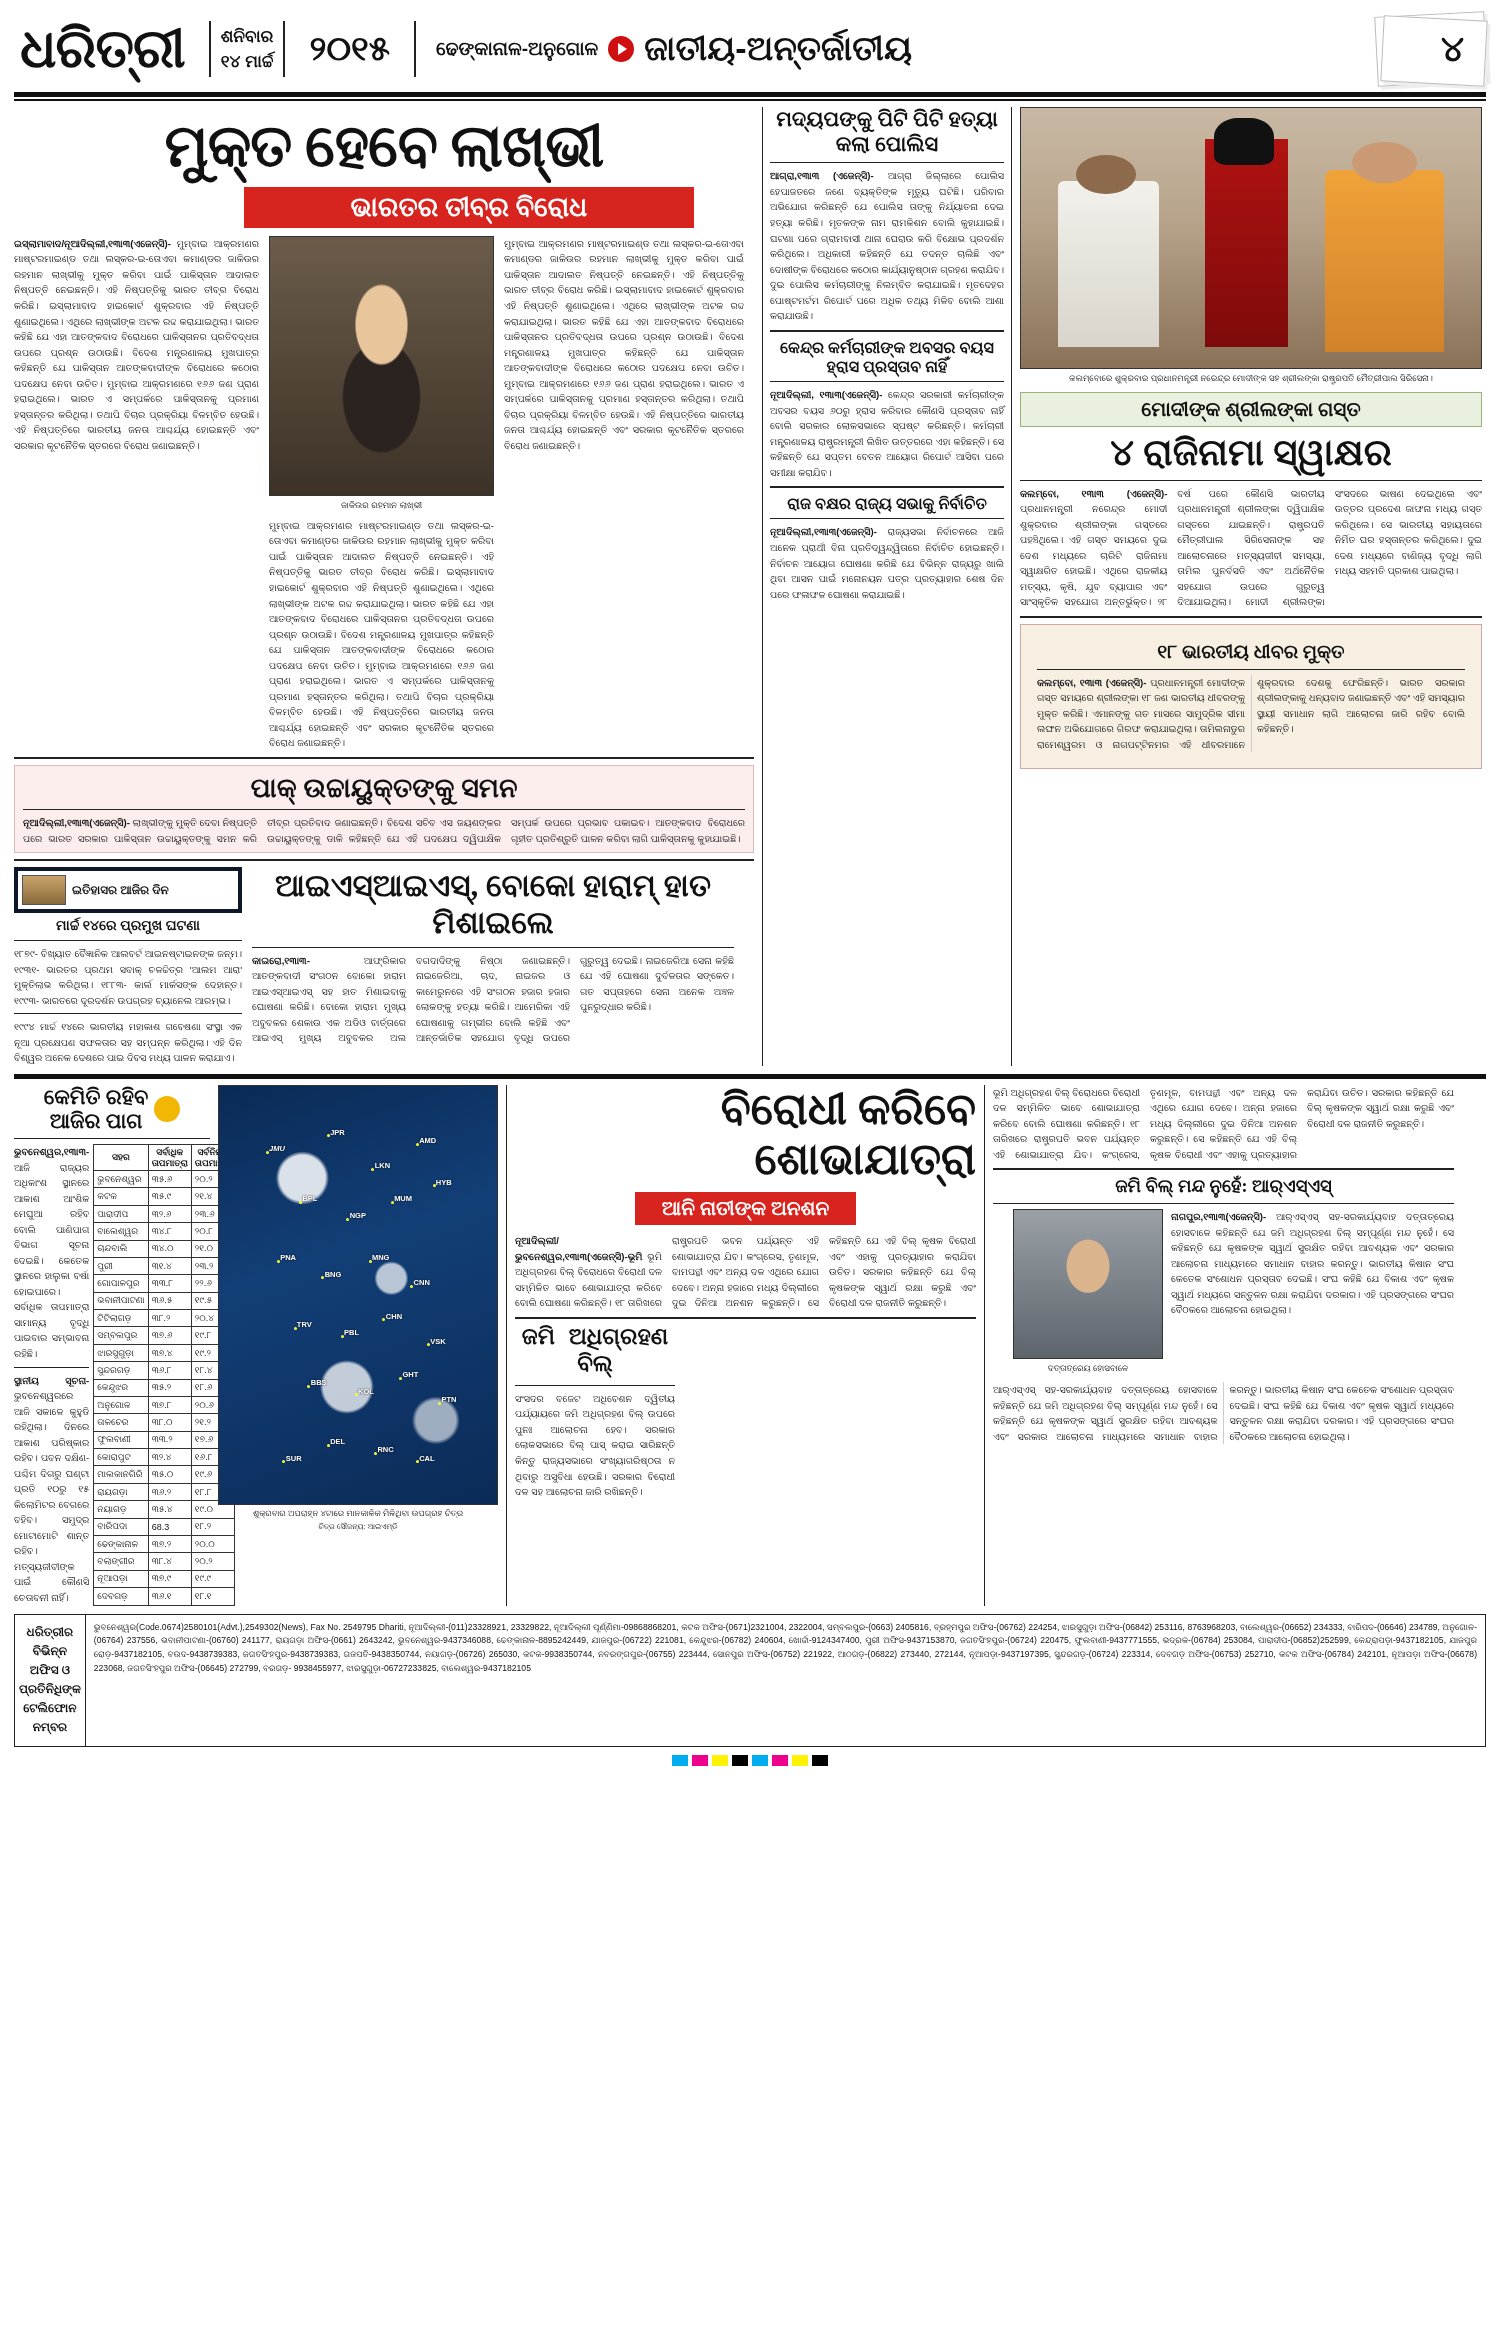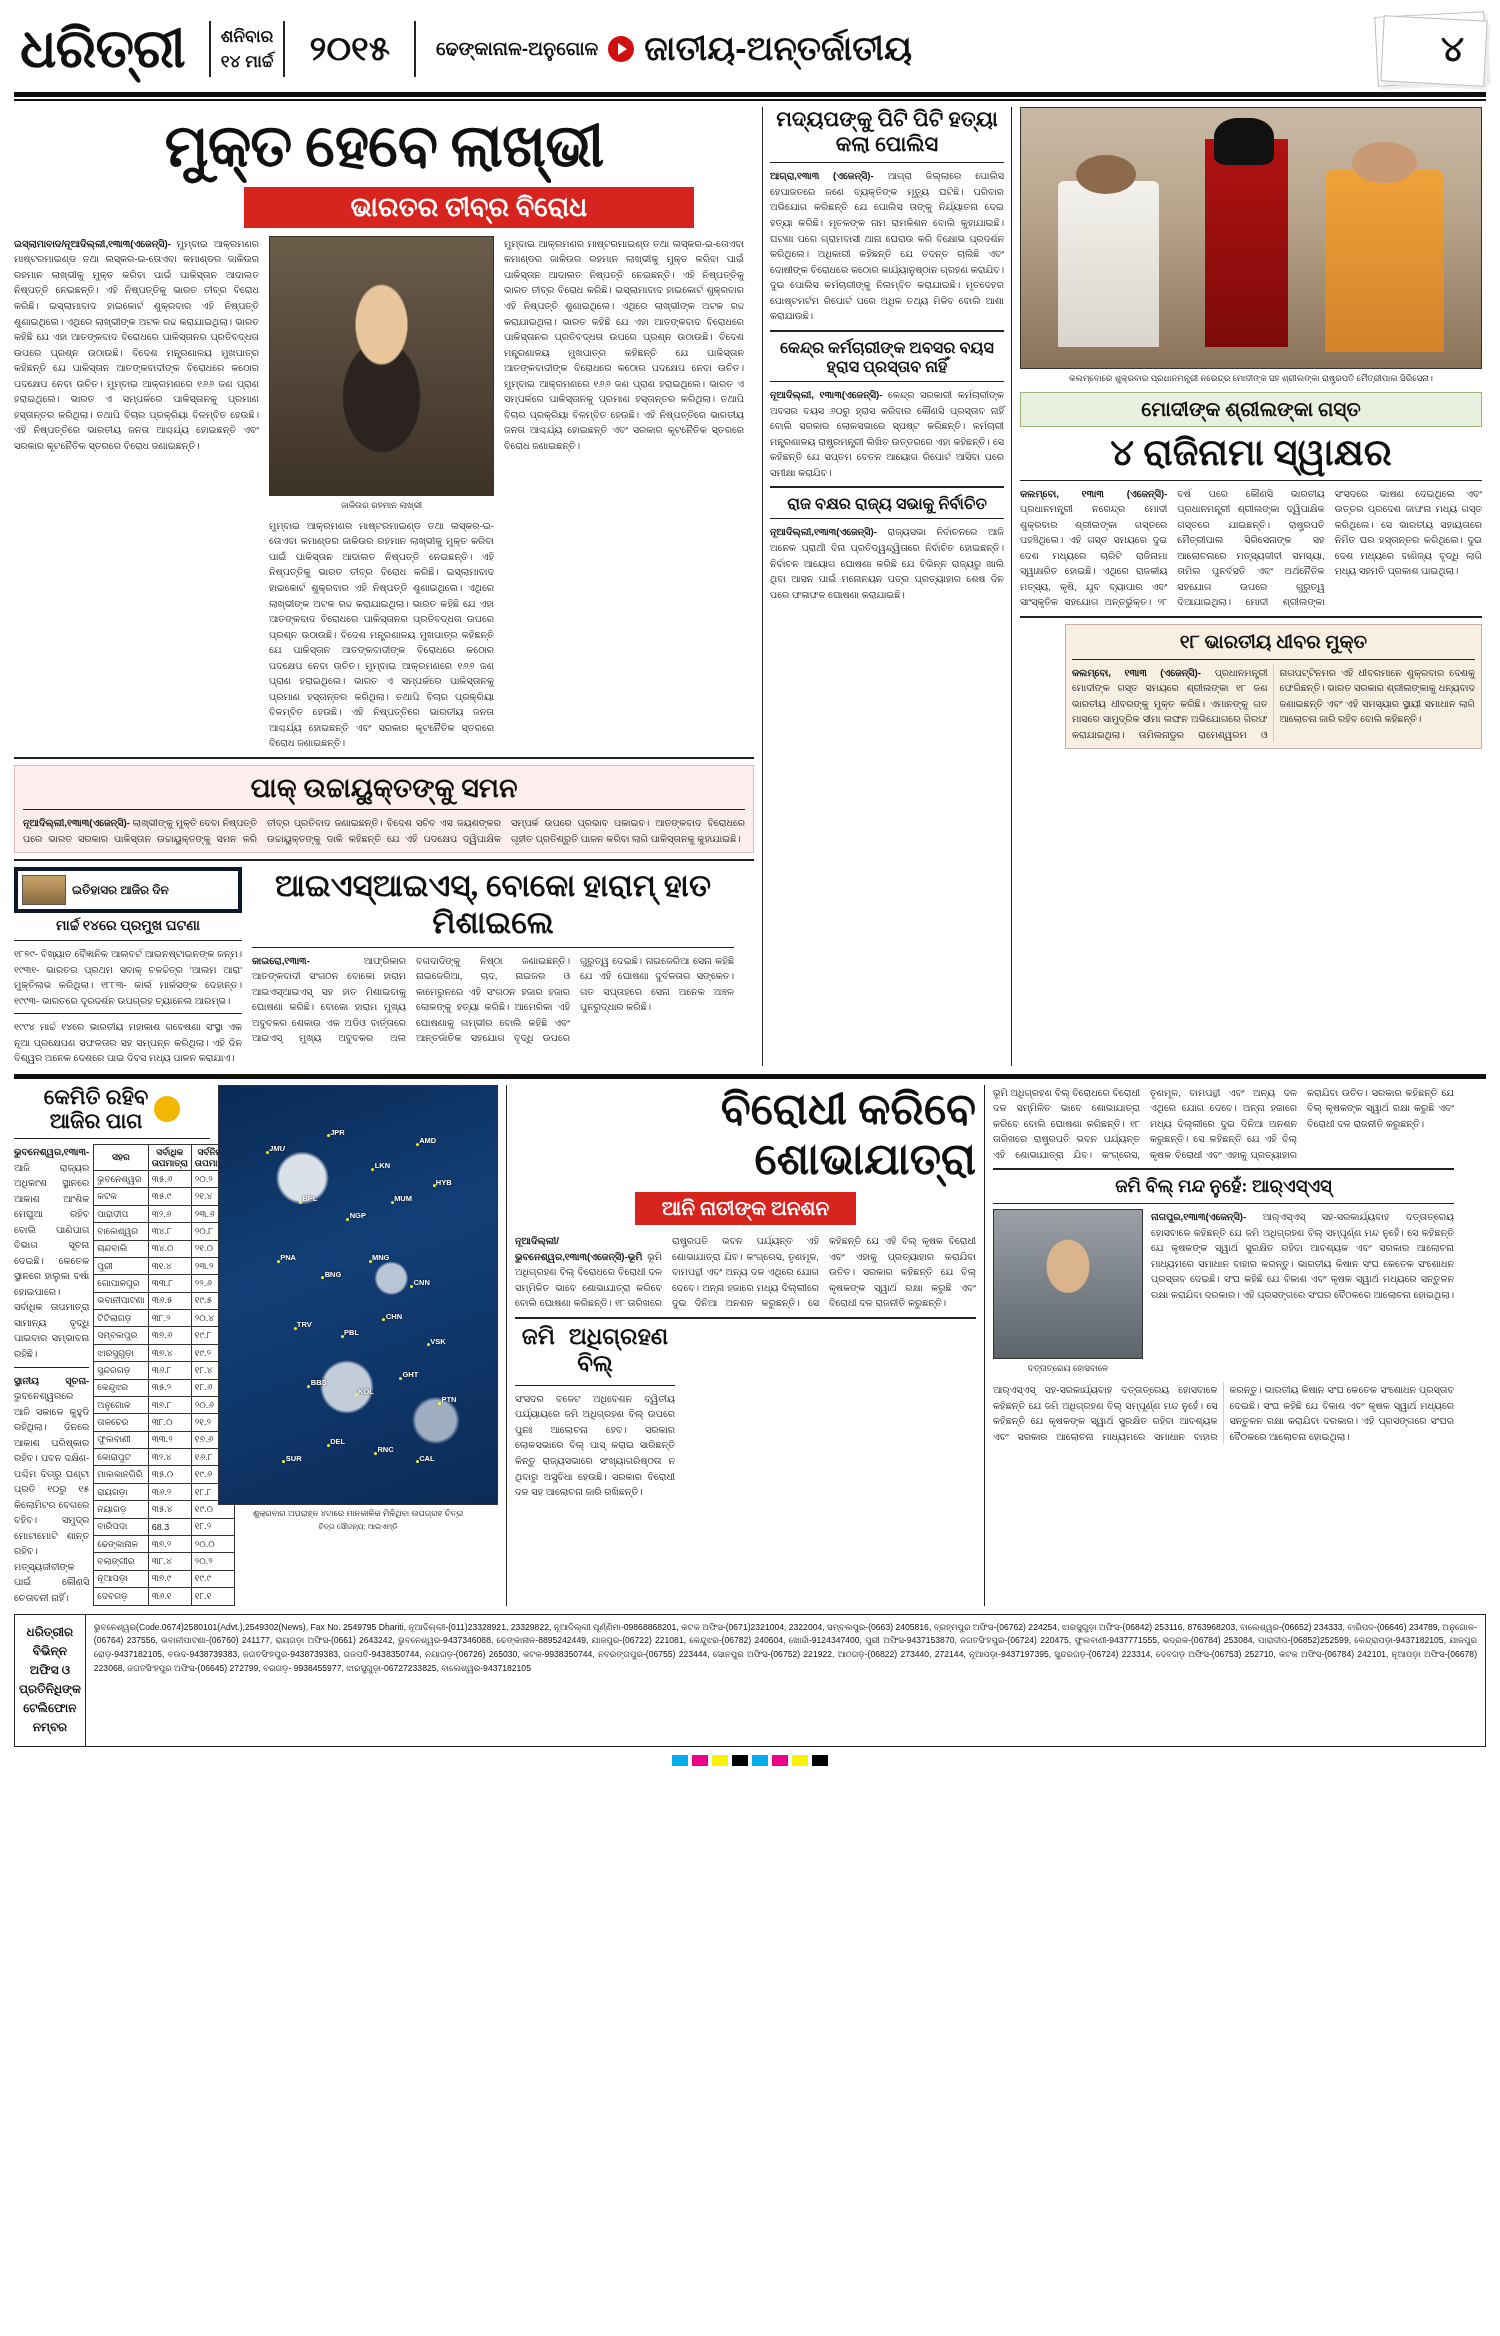--- a/index.html
+++ b/index.html
@@ -255,21 +255,21 @@
 
       <div class="greenbar" style="margin:5px 0;">ମୋଦୀଙ୍କ ଶ୍ରୀଲଙ୍କା ଗସ୍ତ</div>
       <div class="hl" style="font-size:37px;text-align:center;margin:4px 0;">୪ ରାଜିନାମା ସ୍ୱାକ୍ଷର</div>
       <div class="hr-thin"></div>
       <div class="body1 colwrap3" style="column-count:3;">
         <b>କଲମ୍ବୋ, ୧୩ା୩ (ଏଜେନ୍ସି)-</b>
         <span>ପ୍ରଧାନମନ୍ତ୍ରୀ ନରେନ୍ଦ୍ର ମୋଦୀ ଶୁକ୍ରବାର ଶ୍ରୀଲଙ୍କା ଗସ୍ତରେ ପହଞ୍ଚିଥିଲେ। ଏହି ଗସ୍ତ ସମୟରେ ଦୁଇ ଦେଶ ମଧ୍ୟରେ ଚାରିଟି ରାଜିନାମା ସ୍ୱାକ୍ଷରିତ ହୋଇଛି। ଏଥିରେ ରାଜକୀୟ ମତ୍ସ୍ୟ, କୃଷି, ଯୁବ ବ୍ୟାପାର ଏବଂ ସାଂସ୍କୃତିକ ସହଯୋଗ ଅନ୍ତର୍ଭୁକ୍ତ। ୨୮ ବର୍ଷ ପରେ କୌଣସି ଭାରତୀୟ ପ୍ରଧାନମନ୍ତ୍ରୀ ଶ୍ରୀଲଙ୍କା ଦ୍ୱିପାକ୍ଷିକ ଗସ୍ତରେ ଯାଇଛନ୍ତି। ରାଷ୍ଟ୍ରପତି ମୈତ୍ରୀପାଲ ସିରିସେନାଙ୍କ ସହ ଆଲୋଚନାରେ ମତ୍ସ୍ୟଜୀବୀ ସମସ୍ୟା, ତାମିଲ ପୁନର୍ବସତି ଏବଂ ଅର୍ଥନୈତିକ ସହଯୋଗ ଉପରେ ଗୁରୁତ୍ୱ ଦିଆଯାଇଥିଲା। ମୋଦୀ ଶ୍ରୀଲଙ୍କା ସଂସଦରେ ଭାଷଣ ଦେଇଥିଲେ ଏବଂ ଉତ୍ତର ପ୍ରଦେଶ ଜାଫନା ମଧ୍ୟ ଗସ୍ତ କରିଥିଲେ। ସେ ଭାରତୀୟ ସହାୟତାରେ ନିର୍ମିତ ଘର ହସ୍ତାନ୍ତର କରିଥିଲେ। ଦୁଇ ଦେଶ ମଧ୍ୟରେ ବାଣିଜ୍ୟ ବୃଦ୍ଧି ଲାଗି ମଧ୍ୟ ସହମତି ପ୍ରକାଶ ପାଇଥିଲା।</span>
       </div>
 
       <div class="hr-med"></div>
-      <div class="tanbox" style="padding:6px;margin-left:45px;">
+      <div class="tanbox" style="padding:16px;">
         <div class="sechead" style="font-size:19px;">୧୮ ଭାରତୀୟ ଧୀବର ମୁକ୍ତ</div>
         <div class="hr-thin"></div>
         <div class="body1 colwrap2" style="column-count:2;">
           <b>କଲମ୍ବୋ, ୧୩ା୩ (ଏଜେନ୍ସି)-</b>
           <span>ପ୍ରଧାନମନ୍ତ୍ରୀ ମୋଦୀଙ୍କ ଗସ୍ତ ସମୟରେ ଶ୍ରୀଲଙ୍କା ୧୮ ଜଣ ଭାରତୀୟ ଧୀବରଙ୍କୁ ମୁକ୍ତ କରିଛି। ଏମାନଙ୍କୁ ଗତ ମାସରେ ସାମୁଦ୍ରିକ ସୀମା ଲଙ୍ଘନ ଅଭିଯୋଗରେ ଗିରଫ କରାଯାଇଥିଲା। ତାମିଲନାଡୁର ରାମେଶ୍ୱରମ ଓ ନାଗପଟ୍ଟିନମର ଏହି ଧୀବରମାନେ ଶୁକ୍ରବାର ଦେଶକୁ ଫେରିଛନ୍ତି। ଭାରତ ସରକାର ଶ୍ରୀଲଙ୍କାକୁ ଧନ୍ୟବାଦ ଜଣାଇଛନ୍ତି ଏବଂ ଏହି ସମସ୍ୟାର ସ୍ଥାୟୀ ସମାଧାନ ଲାଗି ଆଲୋଚନା ଜାରି ରହିବ ବୋଲି କହିଛନ୍ତି।</span>
         </div>
       </div>
     </div>
   </div>
 
@@ -502,21 +502,21 @@
         <div class="body1">ସଂସଦର ବଜେଟ ଅଧିବେଶନ ଦ୍ୱିତୀୟ ପର୍ଯ୍ୟାୟରେ ଜମି ଅଧିଗ୍ରହଣ ବିଲ୍ ଉପରେ ପୁନଃ ଆଲୋଚନା ହେବ। ସରକାର ଲୋକସଭାରେ ବିଲ୍ ପାସ୍ କରାଇ ସାରିଛନ୍ତି କିନ୍ତୁ ରାଜ୍ୟସଭାରେ ସଂଖ୍ୟାଗରିଷ୍ଠତା ନ ଥିବାରୁ ଅସୁବିଧା ହେଉଛି। ସରକାର ବିରୋଧୀ ଦଳ ସହ ଆଲୋଚନା ଜାରି ରଖିଛନ୍ତି।</div>
       </div>
     </div>
 
     <div style="width:470px;border-left:1px solid #222;padding-left:8px;">
       <div class="body1 colwrap3" style="column-count:3;">ଭୂମି ଅଧିଗ୍ରହଣ ବିଲ୍ ବିରୋଧରେ ବିରୋଧୀ ଦଳ ସମ୍ମିଳିତ ଭାବେ ଶୋଭାଯାତ୍ରା କରିବେ ବୋଲି ଘୋଷଣା କରିଛନ୍ତି। ୧୮ ତାରିଖରେ ରାଷ୍ଟ୍ରପତି ଭବନ ପର୍ଯ୍ୟନ୍ତ ଏହି ଶୋଭାଯାତ୍ରା ଯିବ। କଂଗ୍ରେସ, ତୃଣମୂଳ, ବାମପନ୍ଥୀ ଏବଂ ଅନ୍ୟ ଦଳ ଏଥିରେ ଯୋଗ ଦେବେ। ଅନ୍ନା ହଜାରେ ମଧ୍ୟ ଦିଲ୍ଲୀରେ ଦୁଇ ଦିନିଆ ଅନଶନ କରୁଛନ୍ତି। ସେ କହିଛନ୍ତି ଯେ ଏହି ବିଲ୍ କୃଷକ ବିରୋଧୀ ଏବଂ ଏହାକୁ ପ୍ରତ୍ୟାହାର କରାଯିବା ଉଚିତ। ସରକାର କହିଛନ୍ତି ଯେ ବିଲ୍ କୃଷକଙ୍କ ସ୍ୱାର୍ଥ ରକ୍ଷା କରୁଛି ଏବଂ ବିରୋଧୀ ଦଳ ରାଜନୀତି କରୁଛନ୍ତି।</div>
       <div class="hr-med"></div>
       <div class="sechead" style="font-size:18px;">ଜମି ବିଲ୍ ମନ୍ଦ ନୁହେଁ: ଆର୍‌ଏସ୍‌ଏସ୍</div>
       <div class="hr-thin"></div>
       <div style="display:flex;gap:8px;">
-        <div style="width:150px;">
+        <div style="width:150px;margin-left:20px;">
           <div class="photo ph-man" style="height:150px;"></div>
           <div class="cap">ଦତ୍ତାତ୍ରେୟ ହୋସବାଳେ</div>
         </div>
         <div style="flex:1;">
           <div class="body1"><b>ନାଗପୁର,୧୩ା୩(ଏଜେନ୍ସି)-</b>
             <span>ଆର୍‌ଏସ୍‌ଏସ୍ ସହ-ସରକାର୍ଯ୍ୟବାହ ଦତ୍ତାତ୍ରେୟ ହୋସବାଳେ କହିଛନ୍ତି ଯେ ଜମି ଅଧିଗ୍ରହଣ ବିଲ୍ ସମ୍ପୂର୍ଣ୍ଣ ମନ୍ଦ ନୁହେଁ। ସେ କହିଛନ୍ତି ଯେ କୃଷକଙ୍କ ସ୍ୱାର୍ଥ ସୁରକ୍ଷିତ ରହିବା ଆବଶ୍ୟକ ଏବଂ ସରକାର ଆଲୋଚନା ମାଧ୍ୟମରେ ସମାଧାନ ବାହାର କରନ୍ତୁ। ଭାରତୀୟ କିଷାନ ସଂଘ କେତେକ ସଂଶୋଧନ ପ୍ରସ୍ତାବ ଦେଇଛି। ସଂଘ କହିଛି ଯେ ବିକାଶ ଏବଂ କୃଷକ ସ୍ୱାର୍ଥ ମଧ୍ୟରେ ସନ୍ତୁଳନ ରକ୍ଷା କରାଯିବା ଦରକାର। ଏହି ପ୍ରସଙ୍ଗରେ ସଂଘର ବୈଠକରେ ଆଲୋଚନା ହୋଇଥିଲା।</span></div>
         </div>
       </div>
       <div class="body1 colwrap2" style="margin-top:5px;">ଆର୍‌ଏସ୍‌ଏସ୍ ସହ-ସରକାର୍ଯ୍ୟବାହ ଦତ୍ତାତ୍ରେୟ ହୋସବାଳେ କହିଛନ୍ତି ଯେ ଜମି ଅଧିଗ୍ରହଣ ବିଲ୍ ସମ୍ପୂର୍ଣ୍ଣ ମନ୍ଦ ନୁହେଁ। ସେ କହିଛନ୍ତି ଯେ କୃଷକଙ୍କ ସ୍ୱାର୍ଥ ସୁରକ୍ଷିତ ରହିବା ଆବଶ୍ୟକ ଏବଂ ସରକାର ଆଲୋଚନା ମାଧ୍ୟମରେ ସମାଧାନ ବାହାର କରନ୍ତୁ। ଭାରତୀୟ କିଷାନ ସଂଘ କେତେକ ସଂଶୋଧନ ପ୍ରସ୍ତାବ ଦେଇଛି। ସଂଘ କହିଛି ଯେ ବିକାଶ ଏବଂ କୃଷକ ସ୍ୱାର୍ଥ ମଧ୍ୟରେ ସନ୍ତୁଳନ ରକ୍ଷା କରାଯିବା ଦରକାର। ଏହି ପ୍ରସଙ୍ଗରେ ସଂଘର ବୈଠକରେ ଆଲୋଚନା ହୋଇଥିଲା।</div>
     </div>

